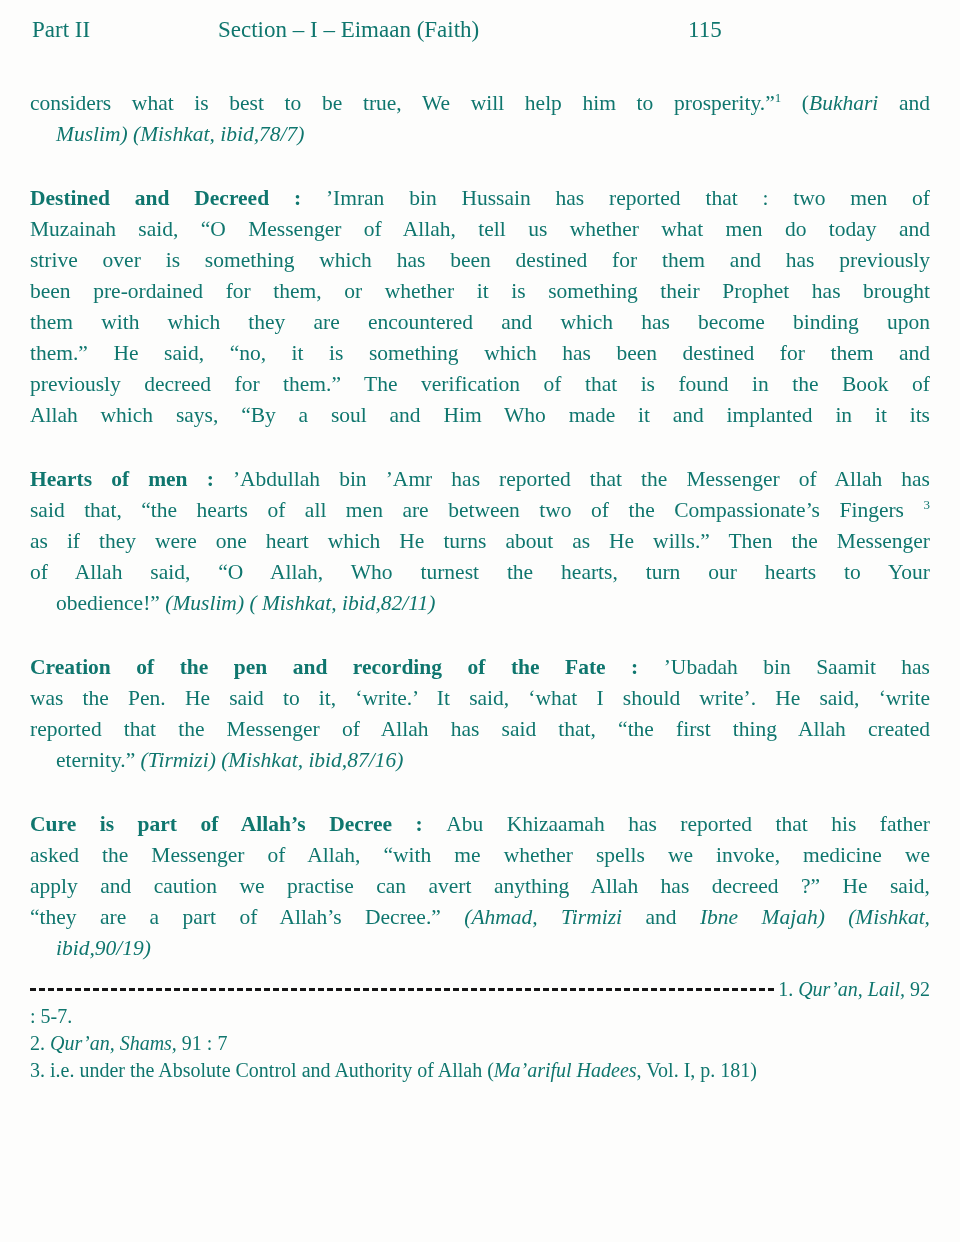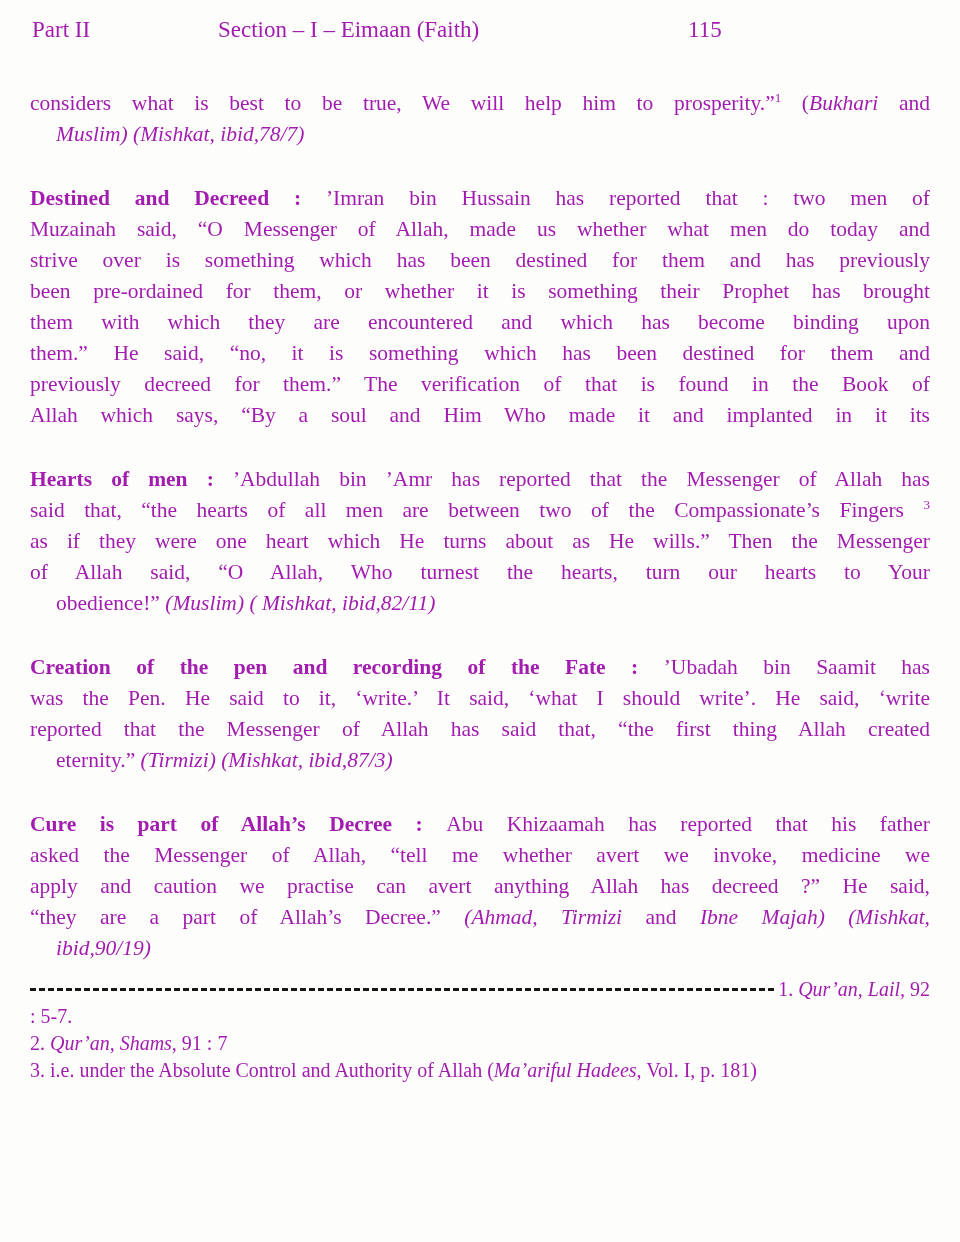--- a/index.html
+++ b/index.html
@@ -1,20 +1,20 @@
 <!DOCTYPE html>
 <html><head>
 <meta charset="utf-8">
 <style>
   html,body{margin:0;padding:0;background:#ffffff;}
   .page{
     position:relative;
     width:960px;height:1242px;
     background:#fdfdfc;
-    color:#a21caf;
+    color:#0f766e;
     font-family:"Liberation Serif","DejaVu Serif",serif;
     overflow:hidden;
   }
   header span{position:absolute;top:17px;font-size:23px;line-height:26px;}
   .h-part{left:32px;}
   .h-section{left:218px;}
   .h-num{left:688px;}
   main{position:absolute;top:88px;left:30px;right:30px;}
   .para{margin:0 0 33px 0;}
   .para:last-of-type{margin-bottom:12px;}
@@ -46,44 +46,44 @@
     <span class="h-num">115</span>
   </header>
   <main>
     <div id="paras">
         <div class="para">
           <div class="line"><span class="seg-n">considers what is best to be true, We will help him to prosperity.”</span><sup class="seg-sup">1</sup><span class="seg-n"> (</span><span class="seg-i">Bukhari</span><span class="seg-n"> and</span></div>
           <div class="line last"><span class="seg-i">Muslim) (Mishkat, ibid,78/7)</span></div>
         </div>
         <div class="para">
           <div class="line"><span class="seg-b">Destined and Decreed : </span><span class="seg-n">’Imran bin Hussain has reported that : two men of</span></div>
-          <div class="line"><span class="seg-n">Muzainah said, “O Messenger of Allah, made us whether what men do today and</span></div>
+          <div class="line"><span class="seg-n">Muzainah said, “O Messenger of Allah, tell us whether what men do today and</span></div>
           <div class="line"><span class="seg-n">strive over is something which has been destined for them and has previously</span></div>
           <div class="line"><span class="seg-n">been pre-ordained for them, or whether it is something their Prophet has brought</span></div>
           <div class="line"><span class="seg-n">them with which they are encountered and which has become binding upon</span></div>
           <div class="line"><span class="seg-n">them.” He said, “no, it is something which has been destined for them and</span></div>
           <div class="line"><span class="seg-n">previously decreed for them.” The verification of that is found in the Book of</span></div>
           <div class="line"><span class="seg-n">Allah which says, “By a soul and Him Who made it and implanted in it its</span></div>
         </div>
         <div class="para">
           <div class="line"><span class="seg-b">Hearts of men : </span><span class="seg-n">’Abdullah bin ’Amr has reported that the Messenger of Allah has</span></div>
           <div class="line"><span class="seg-n">said that, “the hearts of all men are between two of the Compassionate’s Fingers </span><sup class="seg-sup">3</sup></div>
           <div class="line"><span class="seg-n">as if they were one heart which He turns about as He wills.” Then the Messenger</span></div>
           <div class="line"><span class="seg-n">of Allah said, “O Allah, Who turnest the hearts, turn our hearts to Your</span></div>
           <div class="line last"><span class="seg-n">obedience!” </span><span class="seg-i">(Muslim) ( Mishkat, ibid,82/11)</span></div>
         </div>
         <div class="para">
           <div class="line"><span class="seg-b">Creation of the pen and recording of the Fate : </span><span class="seg-n">’Ubadah bin Saamit has</span></div>
           <div class="line"><span class="seg-n">was the Pen. He said to it, ‘write.’ It said, ‘what I should write’. He said, ‘write</span></div>
           <div class="line"><span class="seg-n">reported that the Messenger of Allah has said that, “the first thing Allah created</span></div>
-          <div class="line last"><span class="seg-n">eternity.” </span><span class="seg-i">(Tirmizi) (Mishkat, ibid,87/3)</span></div>
+          <div class="line last"><span class="seg-n">eternity.” </span><span class="seg-i">(Tirmizi) (Mishkat, ibid,87/16)</span></div>
         </div>
         <div class="para">
           <div class="line"><span class="seg-b">Cure is part of Allah’s Decree : </span><span class="seg-n">Abu Khizaamah has reported that his father</span></div>
-          <div class="line"><span class="seg-n">asked the Messenger of Allah, “tell me whether avert we invoke, medicine we</span></div>
+          <div class="line"><span class="seg-n">asked the Messenger of Allah, “with me whether spells we invoke, medicine we</span></div>
           <div class="line"><span class="seg-n">apply and caution we practise can avert anything Allah has decreed ?” He said,</span></div>
           <div class="line"><span class="seg-n">“they are a part of Allah’s Decree.” </span><span class="seg-i">(Ahmad, Tirmizi</span><span class="seg-n"> and </span><span class="seg-i">Ibne Majah) (Mishkat,</span></div>
           <div class="line last"><span class="seg-i">ibid,90/19)</span></div>
         </div>
       </div>
     <footer id="footnotes">
         <div class="fn-line fn-sep">
           <span class="seg-dashes"></span>
           <span class="seg-n">1. </span>
           <span class="seg-i">Qur’an, Lail,</span>

